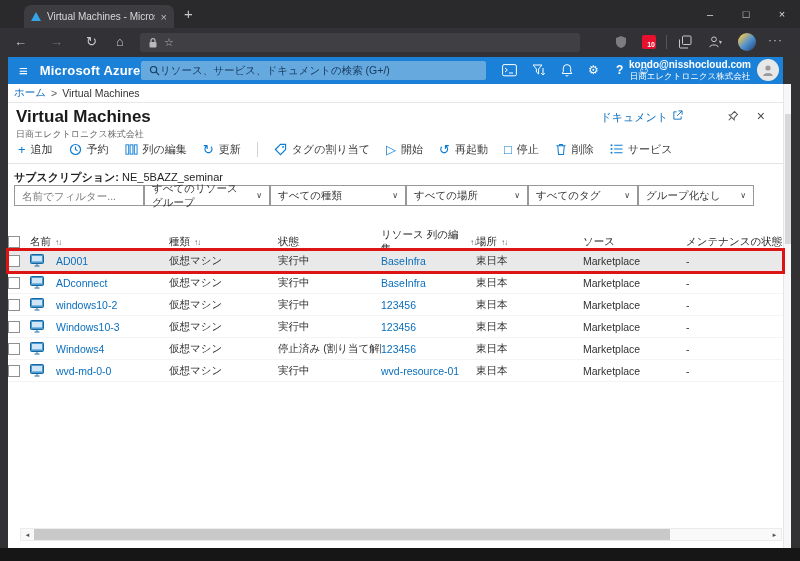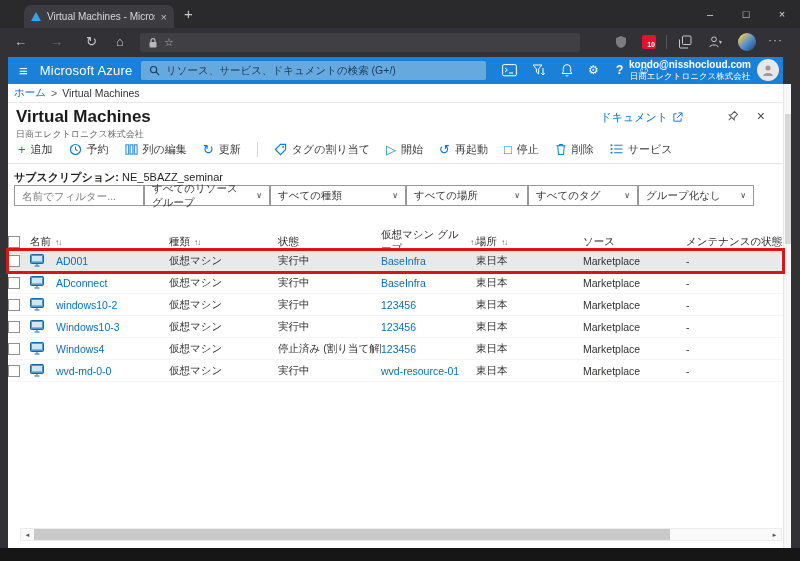--- a/index.html
+++ b/index.html
@@ -34,38 +34,38 @@
              background:linear-gradient(135deg,#e8c35a 15%,#4e8fd0 55%,#223f6b)}
   .dots{position:absolute;left:768px;top:33px;color:#c6c6c6;font-size:12px;letter-spacing:1px}
   
   .content{position:absolute;left:8px;top:57px;width:775px;height:491px;background:#fff}
   .vscroll{position:absolute;right:9px;top:84px;width:8px;height:464px;background:#f7f7f7;
            border-left:1px solid #e6e6e6}
   .vthumb{position:absolute;left:1px;top:30px;width:6px;height:130px;background:#d8d8d8}
   .azurebar{position:absolute;left:0;top:0;width:775px;height:27px;background:#1a80d8;
             display:flex;align-items:center;color:#fff}
   .hamb{font-size:15px;margin:0 12px 0 11px}
-  .brand{font-weight:normal;font-size:13px;letter-spacing:.2px}
+  .brand{font-weight:bold;font-size:13px;letter-spacing:.2px}
   .gsearch{position:absolute;left:133px;top:4px;width:345px;height:19px;background:#66a9de;
-           border-radius:2px;display:flex;align-items:center;gap:6px;padding:0 8px;
+           border-radius:2px;display:flex;align-items:center;gap:0;padding:0 8px;
            color:#17395c;font-size:10.5px}
   .topic{position:absolute;top:6px;color:#fff;font-size:12px;text-align:center}
   .acct{position:absolute;right:32px;top:2px;text-align:center;color:#fff;line-height:1.2}
   .acct .em{font-size:10px;font-weight:bold}
   .acct .org{font-size:8.5px}
   .avatar-az{position:absolute;right:4px;top:2px;width:22px;height:22px;border-radius:50%;
              background:#e8e8e8;display:flex;align-items:center;justify-content:center}
   .breadcrumb{position:absolute;left:0;top:27px;width:775px;height:19px;background:#fff;
               border-bottom:1px solid #e7e7e7;display:flex;align-items:center;gap:5px;
               padding-left:6px;font-size:10.5px;color:#5a5a5a}
   .bc-home{color:#0a67c2}
   .bc-cur{color:#333}
   .pagetitle{position:absolute;left:8px;top:50px;font-size:17px;font-weight:bold;color:#1b1b1b}
   .pagesub{position:absolute;left:8px;top:71px;font-size:9px;color:#6a6a6a}
-  .docs{position:absolute;right:100px;top:53px;display:flex;align-items:center;gap:4px;
+  .docs{position:absolute;right:100px;top:53px;display:flex;gap:4px;
         color:#0a6ebd;font-size:11px}
   .pin{position:absolute;right:44px;top:53px}
   .blade-x{position:absolute;right:18px;top:51px;font-size:14px;color:#4a4a4a}
   .toolbar{position:absolute;left:0;top:81px;width:775px;height:22px;display:flex;
            align-items:center;gap:16px;padding-left:10px;font-size:11px;color:#3a3a3a}
   .titem{display:flex;align-items:center;gap:5px;white-space:nowrap}
   .tic{color:#0a7cd6;font-size:13px;line-height:1;display:flex;align-items:center}
   .tbdiv{width:1px;height:15px;background:#d2d2d2}
   .divline{position:absolute;left:0;top:106px;width:775px;border-top:1px solid #e3e3e3}
   .subline{position:absolute;left:6px;top:113px;font-size:11px;color:#201f1e}
@@ -317,21 +317,21 @@
       <span class="sort">↑↓</span>
     </span>
     <span class="th">
       <span>種類</span>
       <span class="sort">↑↓</span>
     </span>
     <span class="th">
       <span>状態</span>
     </span>
     <span class="th">
-      <span>仮想マシン グループ</span>
+      <span>リソース 列の編集</span>
       <span class="sort">↑↓</span>
     </span>
     <span class="th">
       <span>場所</span>
       <span class="sort">↑↓</span>
     </span>
     <span class="th">
       <span>ソース</span>
     </span>
     <span class="th">

